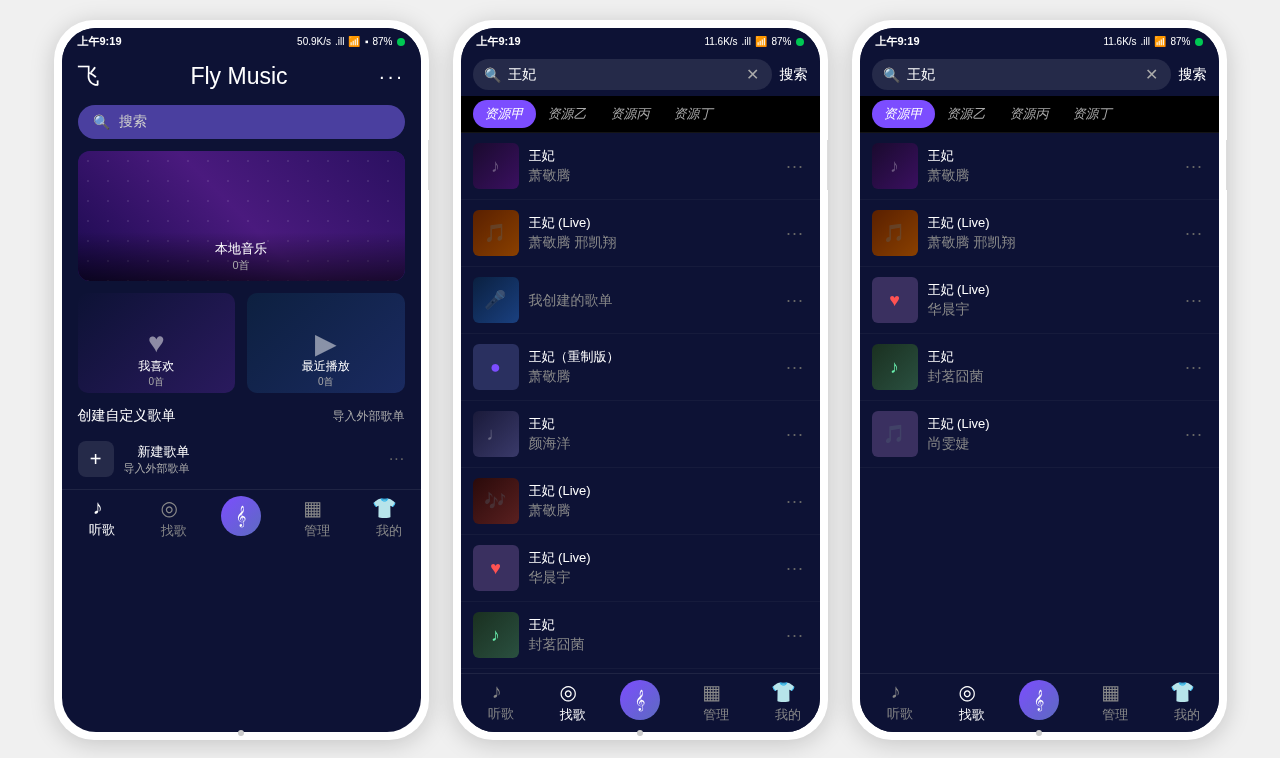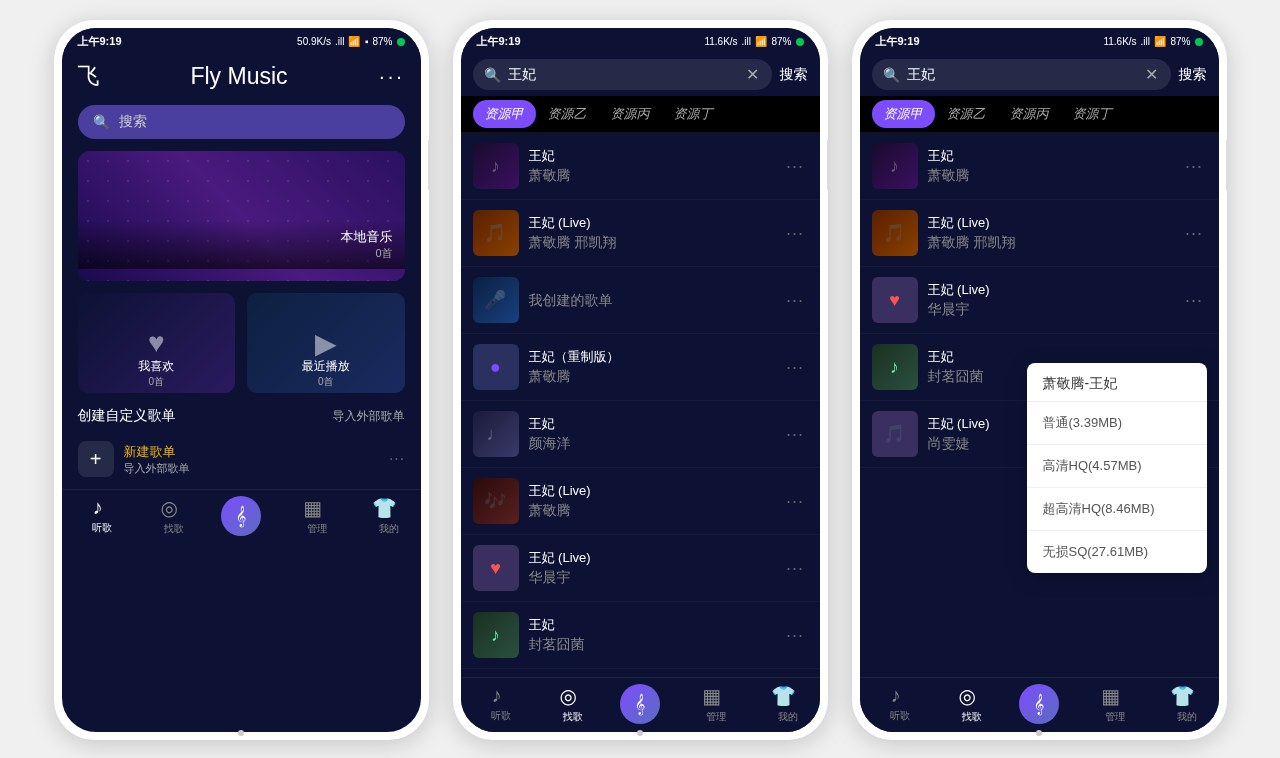--- a/index.html
+++ b/index.html
@@ -84,26 +84,26 @@
       overflow: hidden;
       height: 130px;
       position: relative;
       background: linear-gradient(135deg, #1a1060, #4a1080, #2a2080);
       display: flex;
       align-items: center;
       justify-content: center;
     }
     .banner-overlay {
       position: absolute;
-      bottom: 12px;
+      bottom: 0;
       left: 0;
       right: 0;
       padding: 8px 12px;
       background: linear-gradient(transparent, rgba(0,0,0,0.6));
-      text-align: right;
+      text-align: center;
     }
     .banner-title { color: #fff; font-size: 13px; }
     .banner-sub { color: #aaa; font-size: 11px; }
     .music-note { font-size: 36px; color: rgba(255,255,255,0.4); }
 
     
     .grid-row {
       display: flex;
       margin: 6px 16px;
       gap: 12px;
@@ -150,21 +150,21 @@
       margin: 4px 16px;
       padding: 8px 0;
     }
     .plus-circle {
       width: 36px; height: 36px;
       border-radius: 8px;
       background: rgba(255,255,255,0.1);
       display: flex; align-items: center; justify-content: center;
       color: #fff; font-size: 20px;
     }
-    .playlist-info .name { color: #eab308; font-size: 13px; }
+    .playlist-info .name { color: #ffffff; font-size: 13px; text-align: right; }
     .playlist-info .desc { color: #aaa; font-size: 11px; }
 
     
     .bottom-nav {
       display: flex;
       background: #0d1235;
       border-top: 1px solid rgba(255,255,255,0.08);
       padding: 6px 0 8px;
     }
     .nav-item {
@@ -177,21 +177,21 @@
     }
     .nav-icon { font-size: 20px; color: #888; }
     .nav-icon.active { color: #fff; }
     .nav-icon.center-btn {
       width: 40px; height: 40px;
       border-radius: 50%;
       background: linear-gradient(135deg, #7c4dff, #5c6bc0);
       display: flex; align-items: center; justify-content: center;
       font-size: 18px; color: #fff;
     }
-    .nav-label { font-size: 10px; color: #888; margin-left: 9px; }
+    .nav-label { font-size: 13px; color: #888; margin-left: 9px; }
     .nav-label.active { color: #fff; }
 
     
     .search-header {
       display: flex;
       align-items: center;
       gap: 8px;
       padding: 6px 12px;
       background: #0d1235;
     }
@@ -614,27 +614,20 @@
         <div class="result-thumb thumb-2">
             <div class="thumb-img">🎵</div>
           </div>
         <div class="result-info">
           <div class="result-title">王妃 (Live)</div>
           <div class="result-artist">萧敬腾 邢凯翔</div>
         </div>
         <span class="result-more">···</span>
       </div>
 
-      <div class="popup-menu">
-        <div class="popup-title">萧敬腾-王妃</div>
-        <div class="popup-option">普通(3.39MB)</div>
-        <div class="popup-option">高清HQ(4.57MB)</div>
-        <div class="popup-option">超高清HQ(8.46MB)</div>
-        <div class="popup-option">无损SQ(27.61MB)</div>
-      </div>
 
       <div class="result-item">
         <div class="result-thumb thumb-7">
             <div class="thumb-img" style="color:#ff5252;">♥</div>
           </div>
         <div class="result-info">
           <div class="result-title">王妃 (Live)</div>
           <div class="result-artist">华晨宇</div>
         </div>
         <span class="result-more">···</span>

